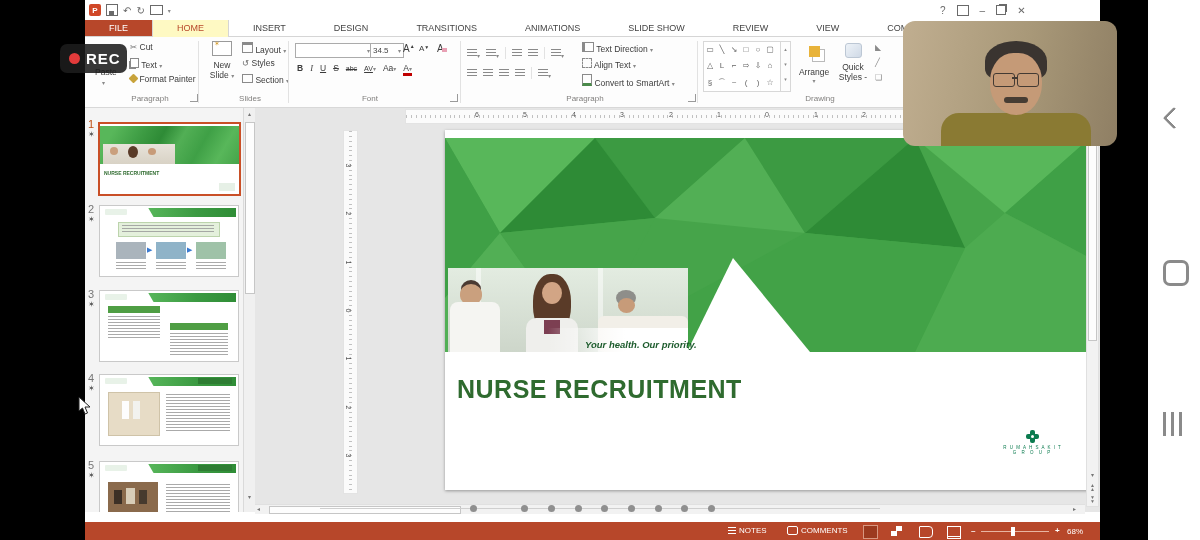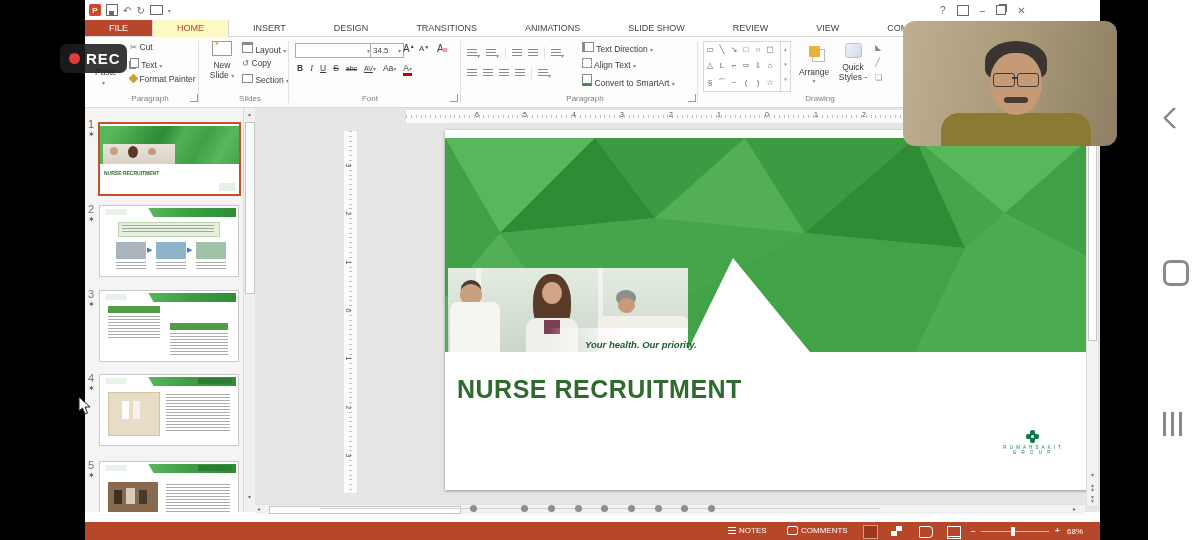--- a/index.html
+++ b/index.html
@@ -76,21 +76,21 @@
       <div class="a glabel" style="left:25px;top:57px;width:80px;">Paragraph</div>
       <div class="a launcher" style="left:105px;top:57px;"></div>
       <div class="a vline" style="left:113px;top:4px;height:62px;"></div>
 
       <div class="a" style="left:120px;top:4px;width:34px;height:60px;text-align:center;">
         <span style="display:inline-block;width:18px;height:13px;border:1px solid #9a9a9a;background:#fff;position:relative;"><span class="a" style="left:1px;top:-2px;color:#d8a23a;font-size:7px;">✶</span></span>
         <div class="sbtn">New</div>
         <div class="sbtn"><span>Slide</span> <span class="dd">▾</span></div>
       </div>
       <div class="a sbtn" style="left:157px;top:5px;"><span style="display:inline-block;width:9px;height:7px;border:1px solid #8a8a8a;border-top:3px solid #8a8a8a;"></span> <span>Layout</span> <span class="dd">▾</span></div>
-      <div class="a sbtn" style="left:157px;top:21px;"><span class="ico">↺</span> <span>Copy</span></div>
+      <div class="a sbtn" style="left:157px;top:21px;"><span class="ico">↺</span> <span>Styles</span></div>
       <div class="a sbtn" style="left:157px;top:37px;"><span style="display:inline-block;width:9px;height:7px;border:1px solid #8a8a8a;"></span> <span>Section</span> <span class="dd">▾</span></div>
       <div class="a glabel" style="left:130px;top:57px;width:70px;">Slides</div>
       <div class="a vline" style="left:203px;top:4px;height:62px;"></div>
 
       <div class="a combo" style="left:210px;top:6px;width:72px;height:13px;">
           <span></span>
           <span class="dd">▾</span>
         </div>
       <div class="a combo" style="left:285px;top:6px;width:28px;height:13px;">
           <span>34.5</span>

